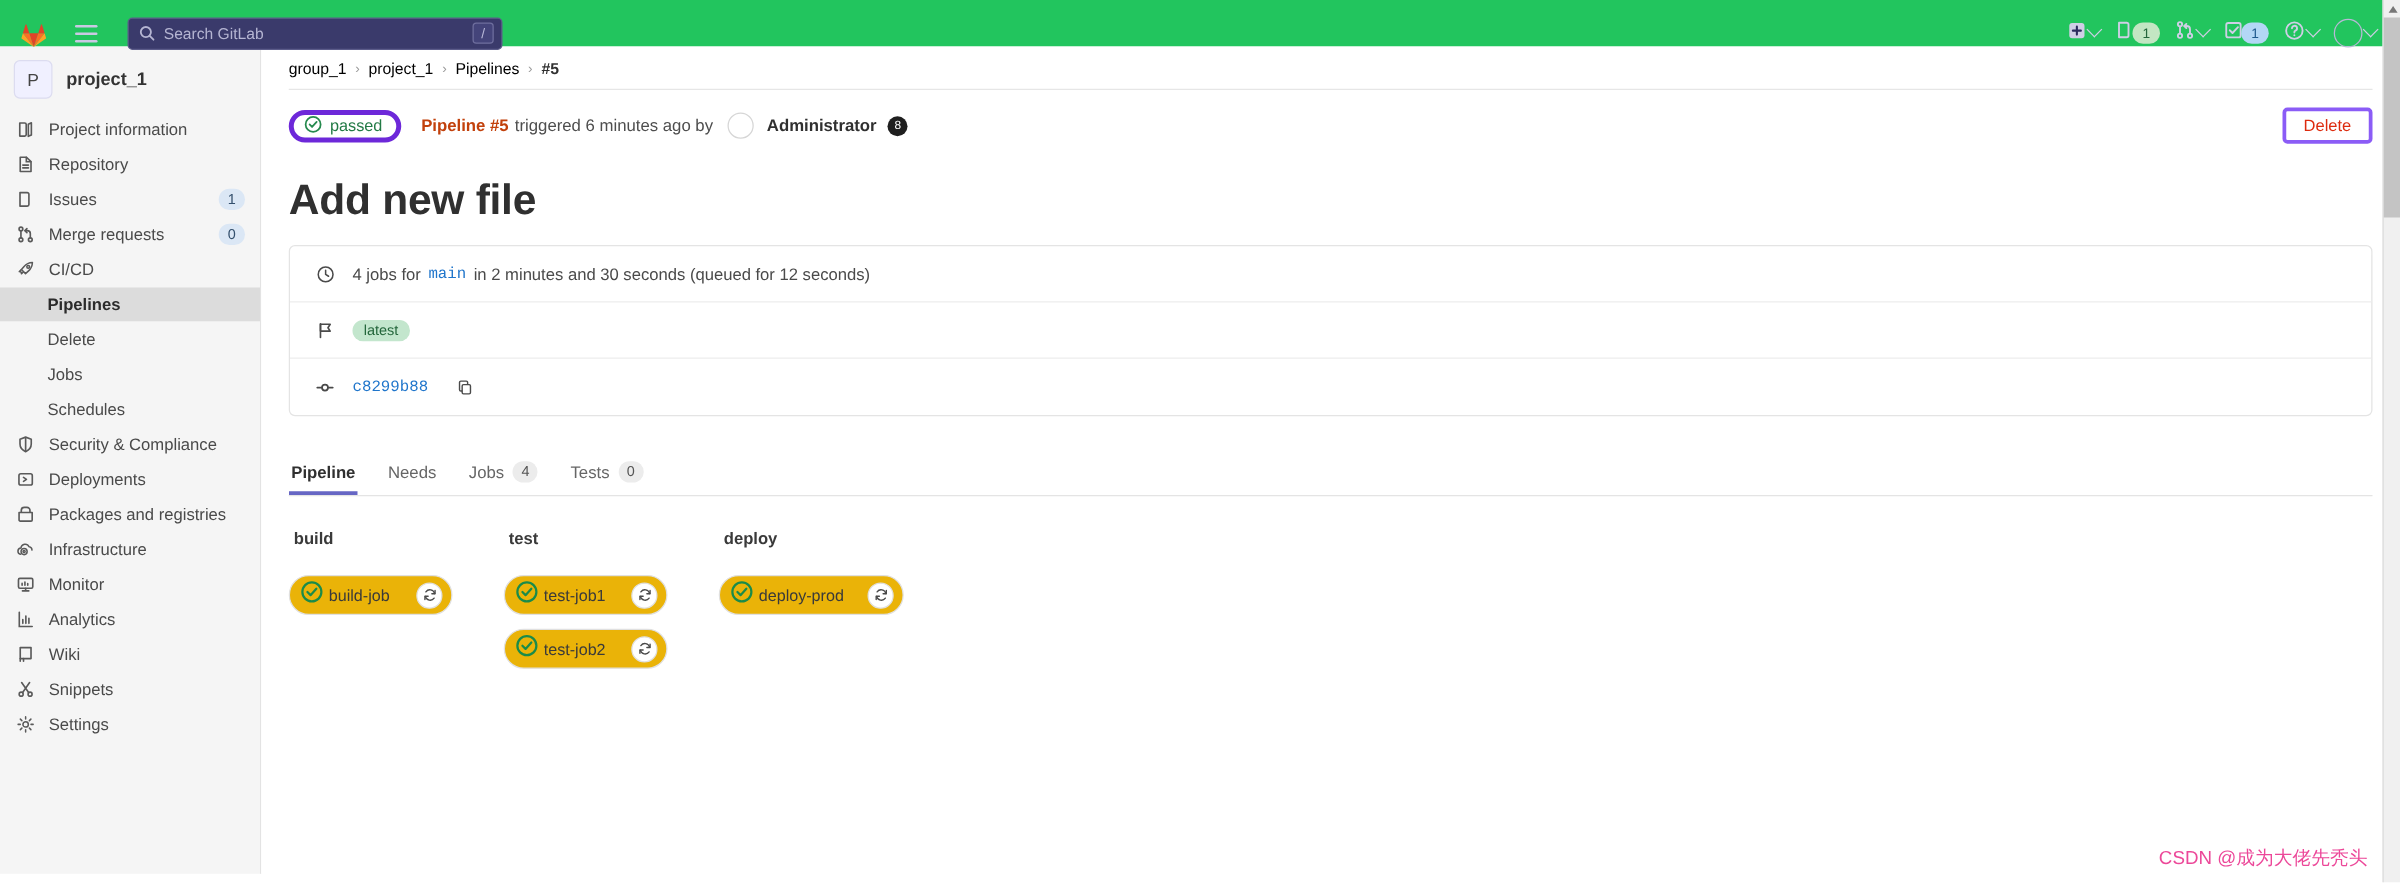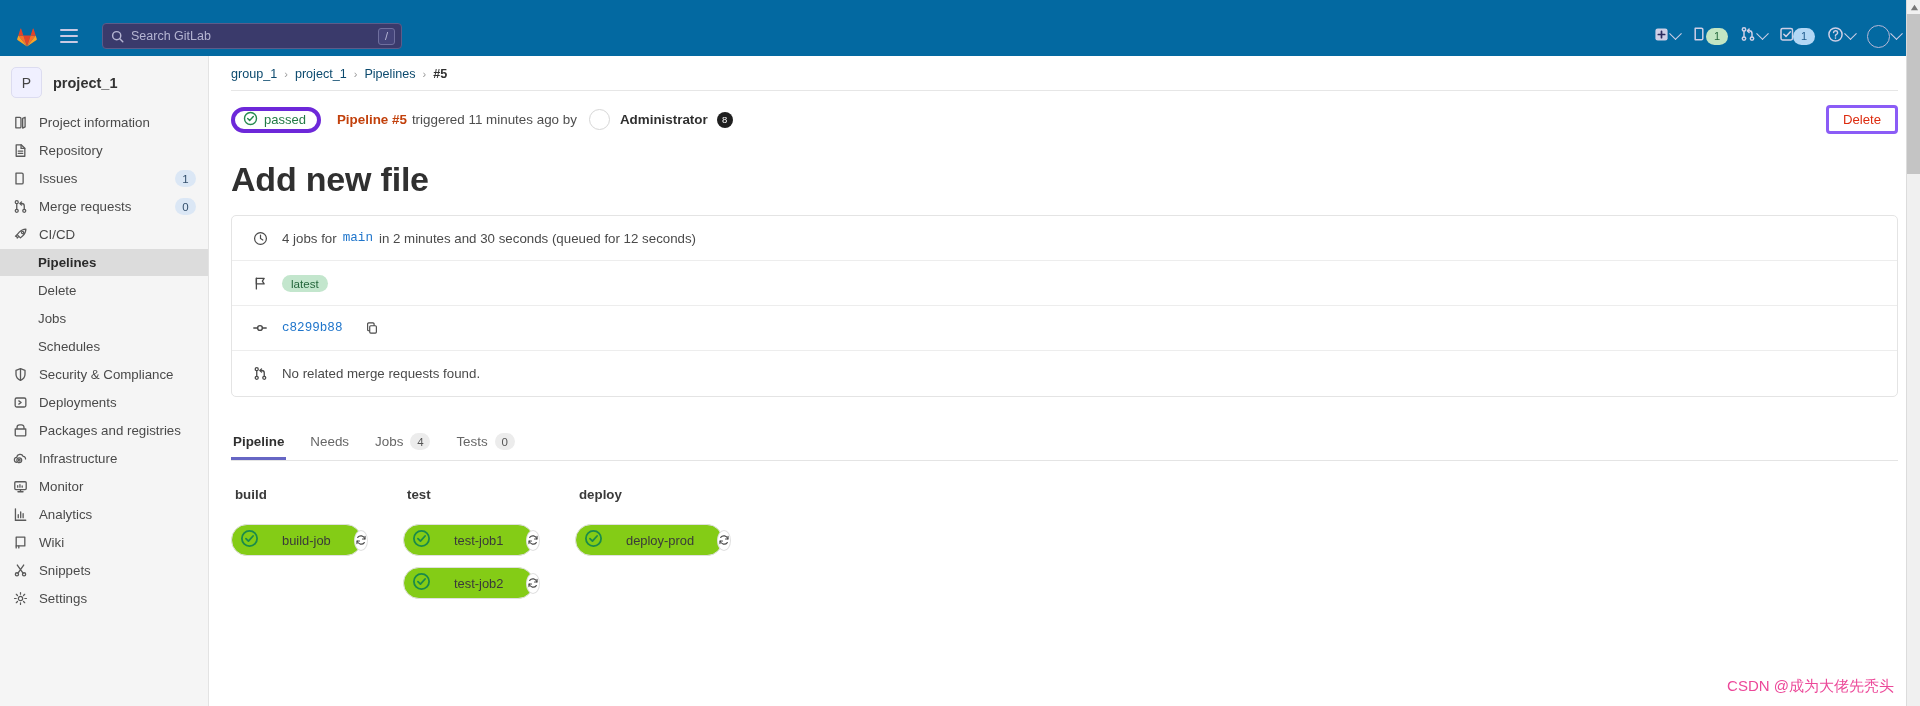--- a/index.html
+++ b/index.html
@@ -5,21 +5,21 @@
   * { box-sizing: border-box; margin: 0; padding: 0; }
   html, body {
     width: 1920px; height: 706px;
     font-family: "Liberation Sans", sans-serif;
     background: #fff; overflow: hidden;
   }
   body { position: relative; }
 
   
   .navbar {
-    height: 56px; background: #0369a1; display: flex; align-items: center;
+    height: 37px; background: #22c55e; display: flex; align-items: center;
     padding: 16px 14px 0 10px; position: relative; z-index: 20;
   }
   .gl-logo { width: 34px; height: 30px; display: flex; align-items: center; justify-content: center; }
   .hamburger { width: 34px; height: 32px; margin-left: 8px; display: flex; flex-direction: column;
     justify-content: center; align-items: center; gap: 4px; cursor: pointer; }
   .hamburger span { display: block; width: 18px; height: 2px; background: #c9c9e3; border-radius: 1px; }
   .search-wrap {
     margin-left: 16px; width: 300px; height: 26px; border: 1px solid #5c5c8a;
     border-radius: 4px; background: #3a3a6b; display: flex; align-items: center;
     padding: 0 6px 0 8px; position: relative;
@@ -79,21 +79,21 @@
   }
   .sub-row { padding-left: 38px; height: 27px; display: flex; align-items: center;
     font-size: 13.3px; color: #4a4a4a; cursor: pointer; margin-bottom: 1px; }
   .sub-row.active { background: #dcdcdc; font-weight: 600; color: #2b2b2b; }
 
   
   .main { flex: 1; background: #fff; overflow: hidden; position: relative; }
   .content { padding: 0 22px 0 22px; }
   .breadcrumb { display: flex; align-items: center; gap: 7px; font-size: 12.6px;
     color: #5e5e5e; height: 26px; padding-top: 10px; }
-  .breadcrumb a { color: #0c4a6e; text-decoration: none; cursor: pointer; }
+  .breadcrumb a { color: #000000; text-decoration: none; cursor: pointer; }
   .breadcrumb .sep { color: #9a9a9a; font-size: 11px; }
   .breadcrumb .cur { color: #303030; font-weight: 700; }
   .hr { height: 1px; background: #e6e6e6; margin-top: 8px; }
 
   .status-row { display: flex; align-items: center; padding: 14px 0 12px 0; }
   .pill-passed {
     display: inline-flex; align-items: center; gap: 6px; height: 26px;
     border: 4px solid #6d28d9; border-radius: 13px; padding: 0 11px 0 8px;
     color: #227a45; font-size: 13px; background: #fff;
   }
@@ -130,22 +130,22 @@
     color: #666; cursor: pointer; padding: 0 2px; }
   .tab.active { color: #303030; font-weight: 700; box-shadow: inset 0 -3px 0 0 #6666c4; }
   .tab .cnt { background: #ececec; color: #555; font-size: 11.5px; min-width: 20px;
     height: 17px; border-radius: 9px; display: flex; align-items: center;
     justify-content: center; padding: 0 5px; }
 
   .graph { display: flex; gap: 0; padding: 26px 22px 0 22px; }
   .stage-col { width: 172px; flex: 0 0 172px; }
   .stage-name { font-size: 13.3px; font-weight: 700; color: #3a3a3a; margin-bottom: 22px; padding-left: 4px; }
   .job-pill {
-    display: flex; align-items: center; gap: 23px; border: 1px solid #e0e0e0;
-    border-radius: 16px; background: #84cc16; height: 32px; padding: 0 7px 0 8px;
+    display: flex; align-items: center; gap: 4px; border: 1px solid #e0e0e0;
+    border-radius: 16px; background: #eab308; height: 32px; padding: 0 7px 0 8px;
     width: 131px; margin-bottom: 11px; cursor: pointer;
   }
   .job-name { font-size: 12.9px; color: #3a3a3a; flex: 1; white-space: nowrap; }
   .retry-btn { width: 21px; height: 21px; border: 1px solid #e0e0e0; border-radius: 50%;
     display: flex; align-items: center; justify-content: center; cursor: pointer; background: #fff; }
 
   
   .scrollbar { position: absolute; top: 0; right: 0; width: 14px; height: 706px;
     background: #f0f0f0; border-left: 1px solid #dcdcdc; z-index: 30; }
   .scroll-up { width: 14px; height: 14px; display: flex; align-items: center; justify-content: center; }
@@ -446,21 +446,21 @@
             <svg width="15" height="15" viewBox="0 0 16 16" fill="none" stroke="#268a4e" stroke-width="1.5">
               <circle cx="8" cy="8" r="6.4"></circle>
               <path d="M5 8.1 7.1 10.2 11 5.9" stroke-linecap="round" stroke-linejoin="round"></path>
             </svg>
           </span>
           <span>passed</span>
         </span>
 
         <span class="pipeline-meta">
           <b>Pipeline #5</b>
-          <span style="margin-left:5px;">triggered 11 minutes ago by</span>
+          <span style="margin-left:5px;">triggered 6 minutes ago by</span>
           <span class="small-avatar"></span>
           <span class="admin-name">Administrator</span>
           <span class="admin-badge">8</span>
         </span>
 
         <button class="delete-btn">Delete</button>
       </div>
 
       <div class="page-title">Add new file</div>
 
@@ -497,32 +497,20 @@
           </span>
           <span class="mono-link">c8299b88</span>
           <span class="copy-btn">
             <svg width="14" height="14" viewBox="0 0 16 16" fill="none" stroke="#4a4a4a" stroke-width="1.3">
               <rect x="5.4" y="5.4" width="7.6" height="8.4" rx="1.2"></rect>
               <path d="M10.4 5.4V3.4a1.2 1.2 0 0 0-1.2-1.2H4.2A1.2 1.2 0 0 0 3 3.4v6.6a1.2 1.2 0 0 0 1.2 1.2h1.2" stroke-linejoin="round"></path>
             </svg>
           </span>
         </div>
 
-        <div class="info-row">
-          <span class="ico">
-            <svg width="15" height="15" viewBox="0 0 16 16" fill="none" stroke="#4a4a4a" stroke-width="1.4">
-              <circle cx="4" cy="3.4" r="1.6"></circle>
-                <circle cx="4" cy="12.6" r="1.6"></circle>
-                <circle cx="12" cy="12.6" r="1.6"></circle>
-              <path d="M4 5v6M12 11V7.3c0-1.5-1.2-2.5-2.7-2.5H7.7" stroke-linecap="round"></path>
-              <path d="M9.1 3.1 7.4 4.8 9.1 6.5" stroke-linecap="round" stroke-linejoin="round"></path>
-            </svg>
-          </span>
-          <span>No related merge requests found.</span>
-        </div>
 
       </div>
 
       <div class="tabs">
         <div class="tab active">
           <span>Pipeline</span>
         </div>
         <div class="tab">
           <span>Needs</span>
         </div>

